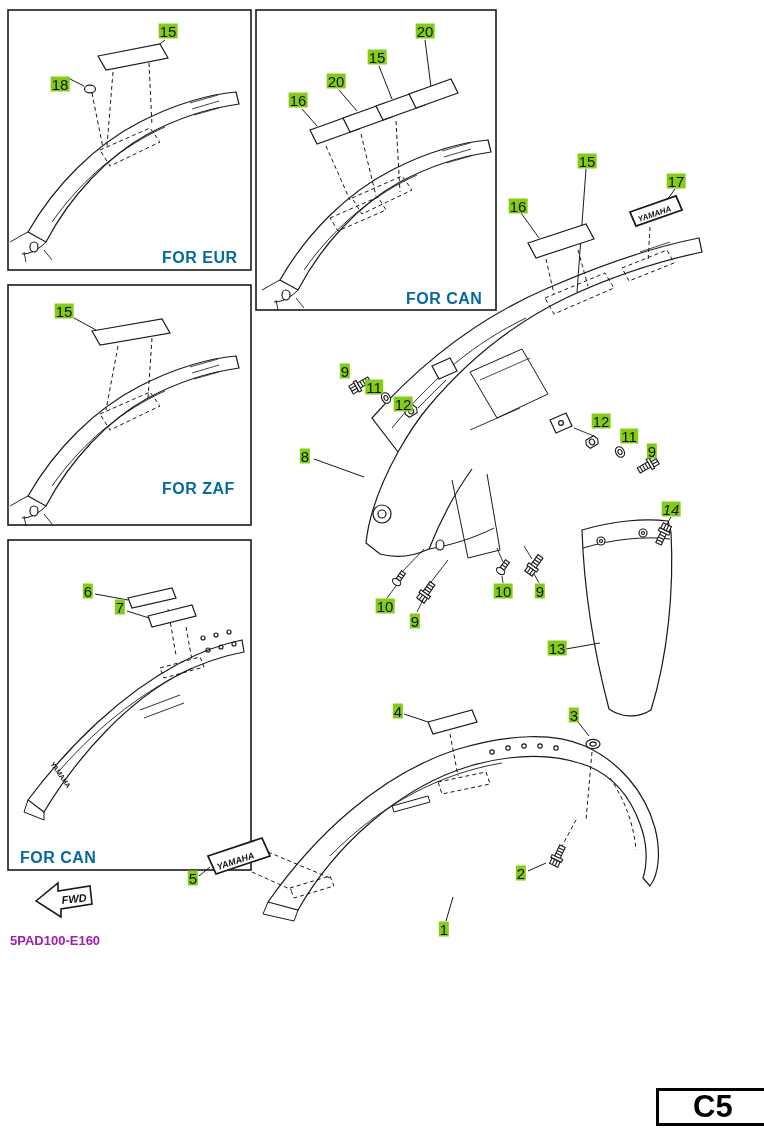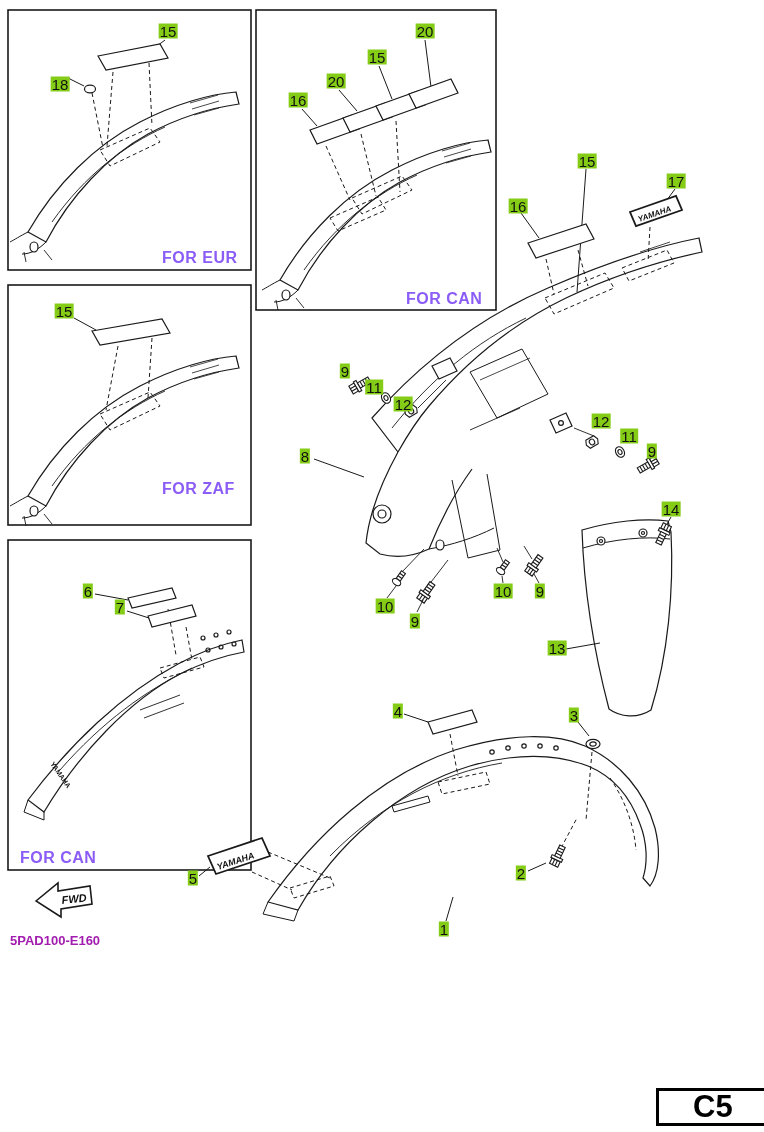--- a/index.html
+++ b/index.html
@@ -8,21 +8,21 @@
     position:relative; width:764px; height:1132px; background:#fff;
     font-family:"Liberation Sans", sans-serif; overflow:hidden; color:#111;
   }
   .canvas > svg { position:absolute; left:0; top:0; }
   .layer { position:absolute; left:0; top:0; width:100%; height:100%; }
   .callout {
     position:absolute; transform:translate(-50%,-50%);
     font-size:15px; line-height:1; color:#111; background:#84cc16; padding:0 1px;
   }
   .inset-label {
-    position:absolute; font-size:16px; font-weight:bold; letter-spacing:.5px; color:#8b5cf6;
+    position:absolute; font-size:16px; font-weight:bold; letter-spacing:.5px; color:#0369a1;
     background:#fff; line-height:1.1;
   }
   .part-code {
     position:absolute; left:10px; top:933px; font-size:13px; font-weight:bold; color:#a21caf;
   }
   .page-box {
     position:absolute; left:656px; top:1088px; width:120px; height:38px;
     border:3px solid #000; display:flex; align-items:center;
     padding-left:34px; font-size:31px; font-weight:bold; color:#000;
   }
@@ -241,21 +241,21 @@
       <div class="callout" style="left: 518px; top: 206px;">16</div>
       <div class="callout" style="left: 676px; top: 181px;">17</div>
       <div class="callout" style="left: 64px; top: 311px;">15</div>
       <div class="callout" style="left: 345px; top: 371px;">9</div>
       <div class="callout" style="left: 374px; top: 387px;">11</div>
       <div class="callout" style="left: 403px; top: 404px;">12</div>
       <div class="callout" style="left: 305px; top: 456px;">8</div>
       <div class="callout" style="left: 601px; top: 421px;">12</div>
       <div class="callout" style="left: 629px; top: 436px;">11</div>
       <div class="callout" style="left: 652px; top: 451px;">9</div>
-      <div class="callout" style="left: 671px; top: 509px;">14</div>
+      <div class="callout" style="left: 671px; top: 509px; font-style: italic;">14</div>
       <div class="callout" style="left: 385px; top: 606px;">10</div>
       <div class="callout" style="left: 415px; top: 621px;">9</div>
       <div class="callout" style="left: 503px; top: 591px;">10</div>
       <div class="callout" style="left: 540px; top: 591px;">9</div>
       <div class="callout" style="left: 557px; top: 648px;">13</div>
       <div class="callout" style="left: 88px; top: 591px;">6</div>
       <div class="callout" style="left: 120px; top: 607px;">7</div>
       <div class="callout" style="left: 398px; top: 711px;">4</div>
       <div class="callout" style="left: 574px; top: 715px;">3</div>
       <div class="callout" style="left: 193px; top: 878px;">5</div>

